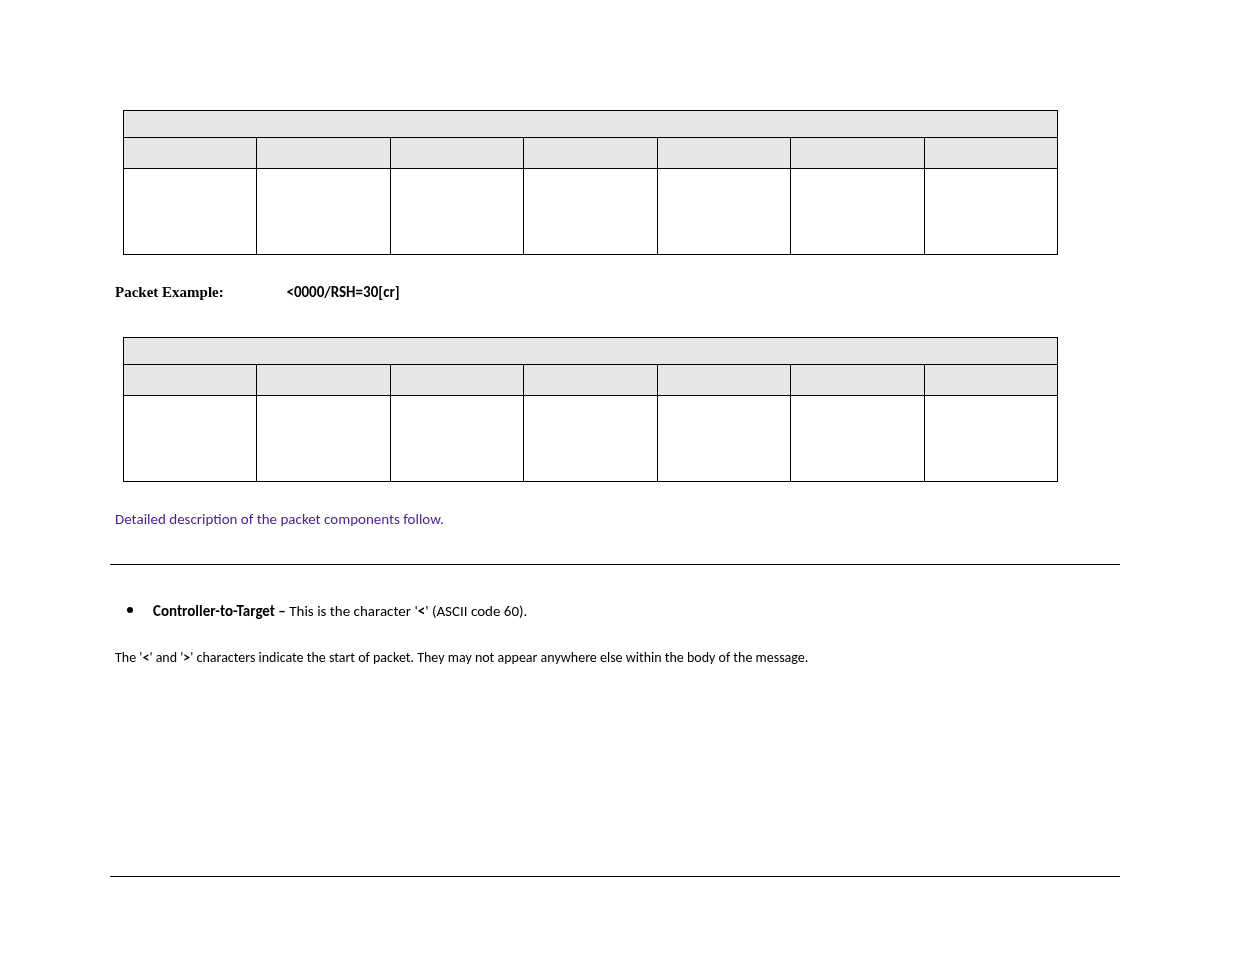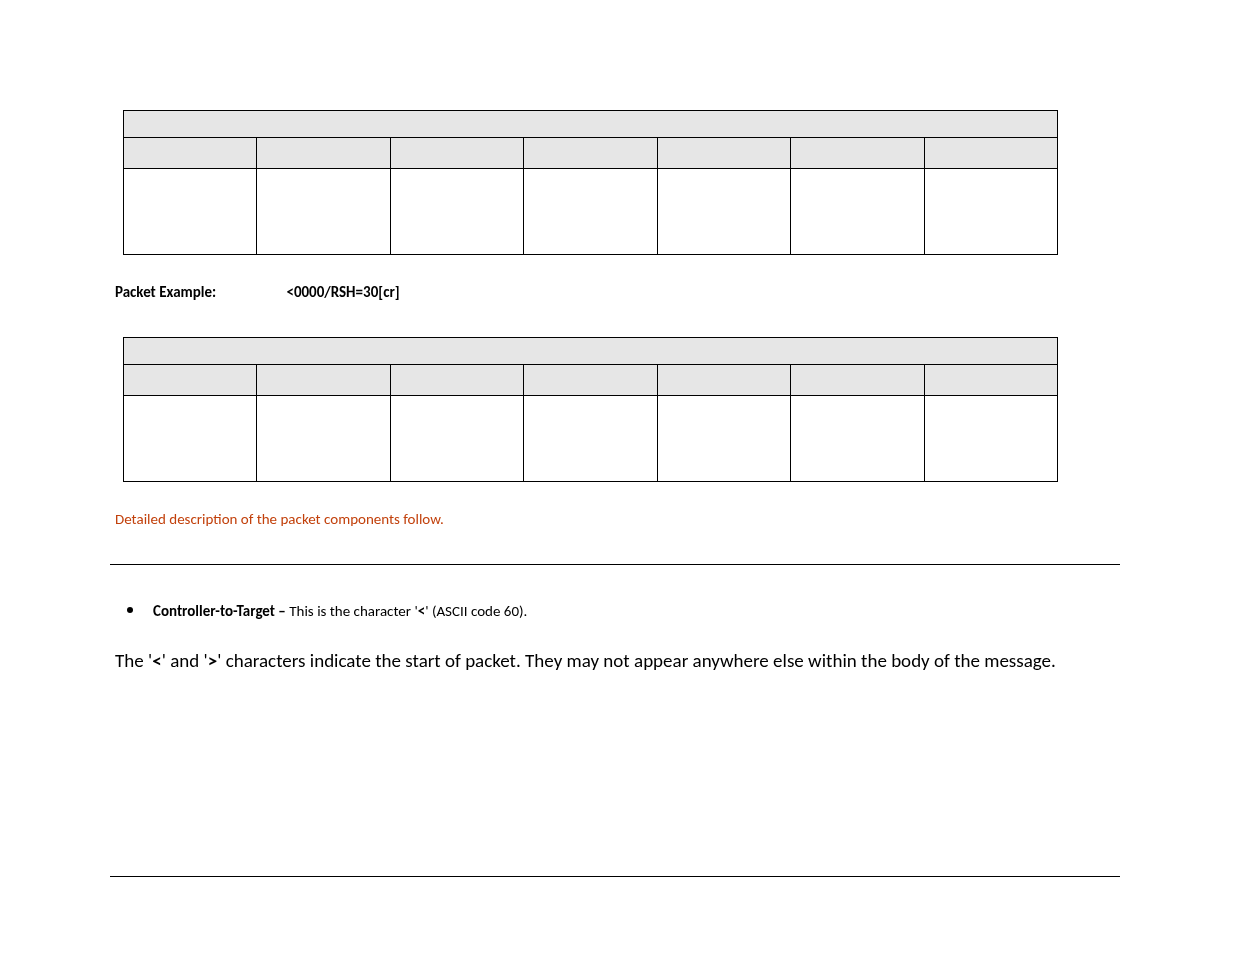--- a/index.html
+++ b/index.html
@@ -45,32 +45,33 @@
     }
     .packet-line {
       margin-top: 28px;
       margin-left: 0;
       font-size: 15px;
     }
     .packet-line .label {
       font-weight: bold;
       display: inline-block;
       width: 168px;
+      font-family: Liberation Serif, serif;
     }
     .packet-line .value {
       font-weight: bold;
       margin-top: 24px;
     }
     .spacer-1 {
       height: 36px;
     }
     .desc-line {
       margin-top: 28px;
       font-size: 15px;
-      color: #c2410c;
+      color: #4c1d95;
     }
     hr.section-rule {
       border: none;
       border-top: 1.5px solid #000;
       margin-top: 36px;
       width: 1010px;
       margin-left: -5px;
     }
     .bullet-section {
       margin-top: 36px;
@@ -94,21 +95,21 @@
       width: 6px;
       height: 6px;
       background: #000;
       border-radius: 50%;
     }
     li .bold {
       font-weight: bold;
     }
     .closing {
       margin-top: 0;
-      font-size: 19px;
+      font-size: 14px;
       line-height: 1.4;
     }
     .closing .bold {
       font-weight: bold;
     }
     hr.bottom-rule {
       border: none;
       border-top: 1.5px solid #000;
       position: absolute;
       left: 110px;

